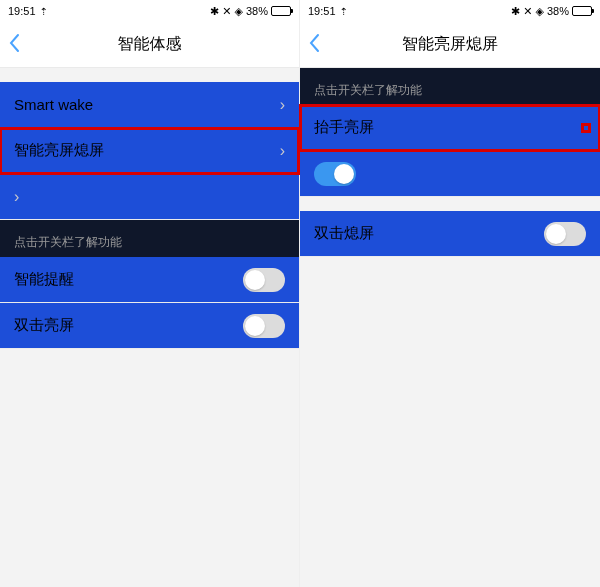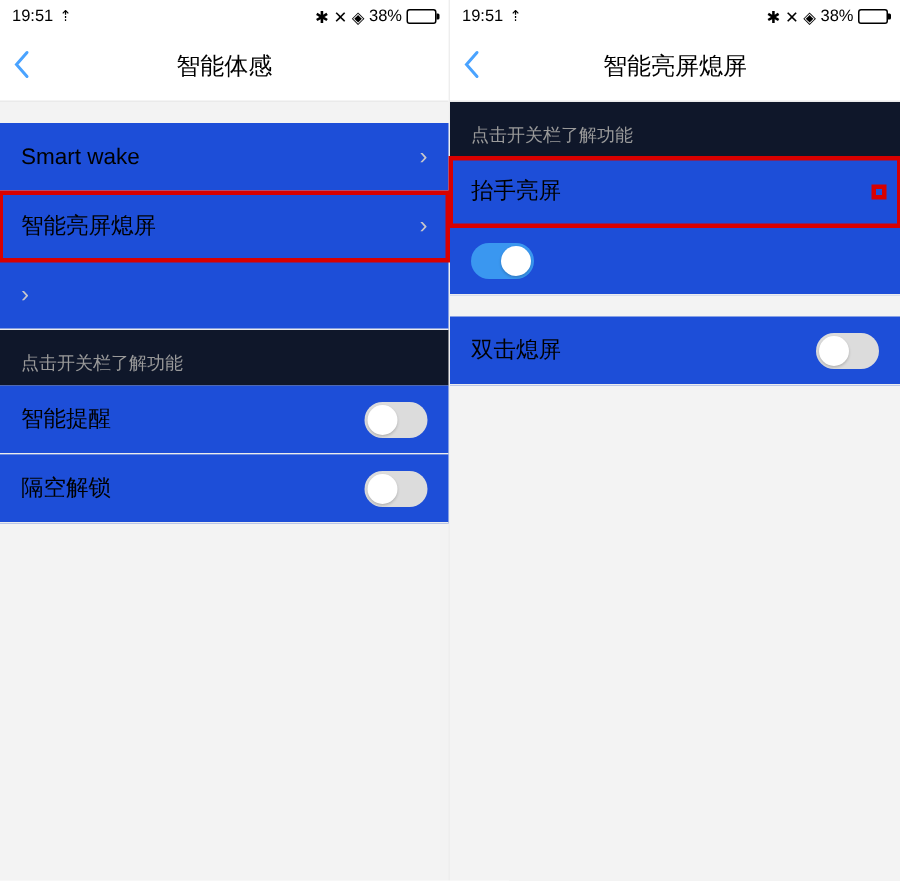--- a/index.html
+++ b/index.html
@@ -171,21 +171,21 @@
 
     <div class="section-hint">点击开关栏了解功能</div>
 
     <div class="row">
       <span class="label">智能提醒</span>
       <span class="toggle">
           <span class="knob"></span>
         </span>
     </div>
     <div class="row">
-      <span class="label">隔空解锁</span>
+      <span class="label">双击亮屏</span>
       <span class="toggle">
           <span class="knob"></span>
         </span>
     </div>
   </div>
 
   <div class="phone">
     <div class="statusbar">
       <div class="sb-left">
         <span>19:51</span>

